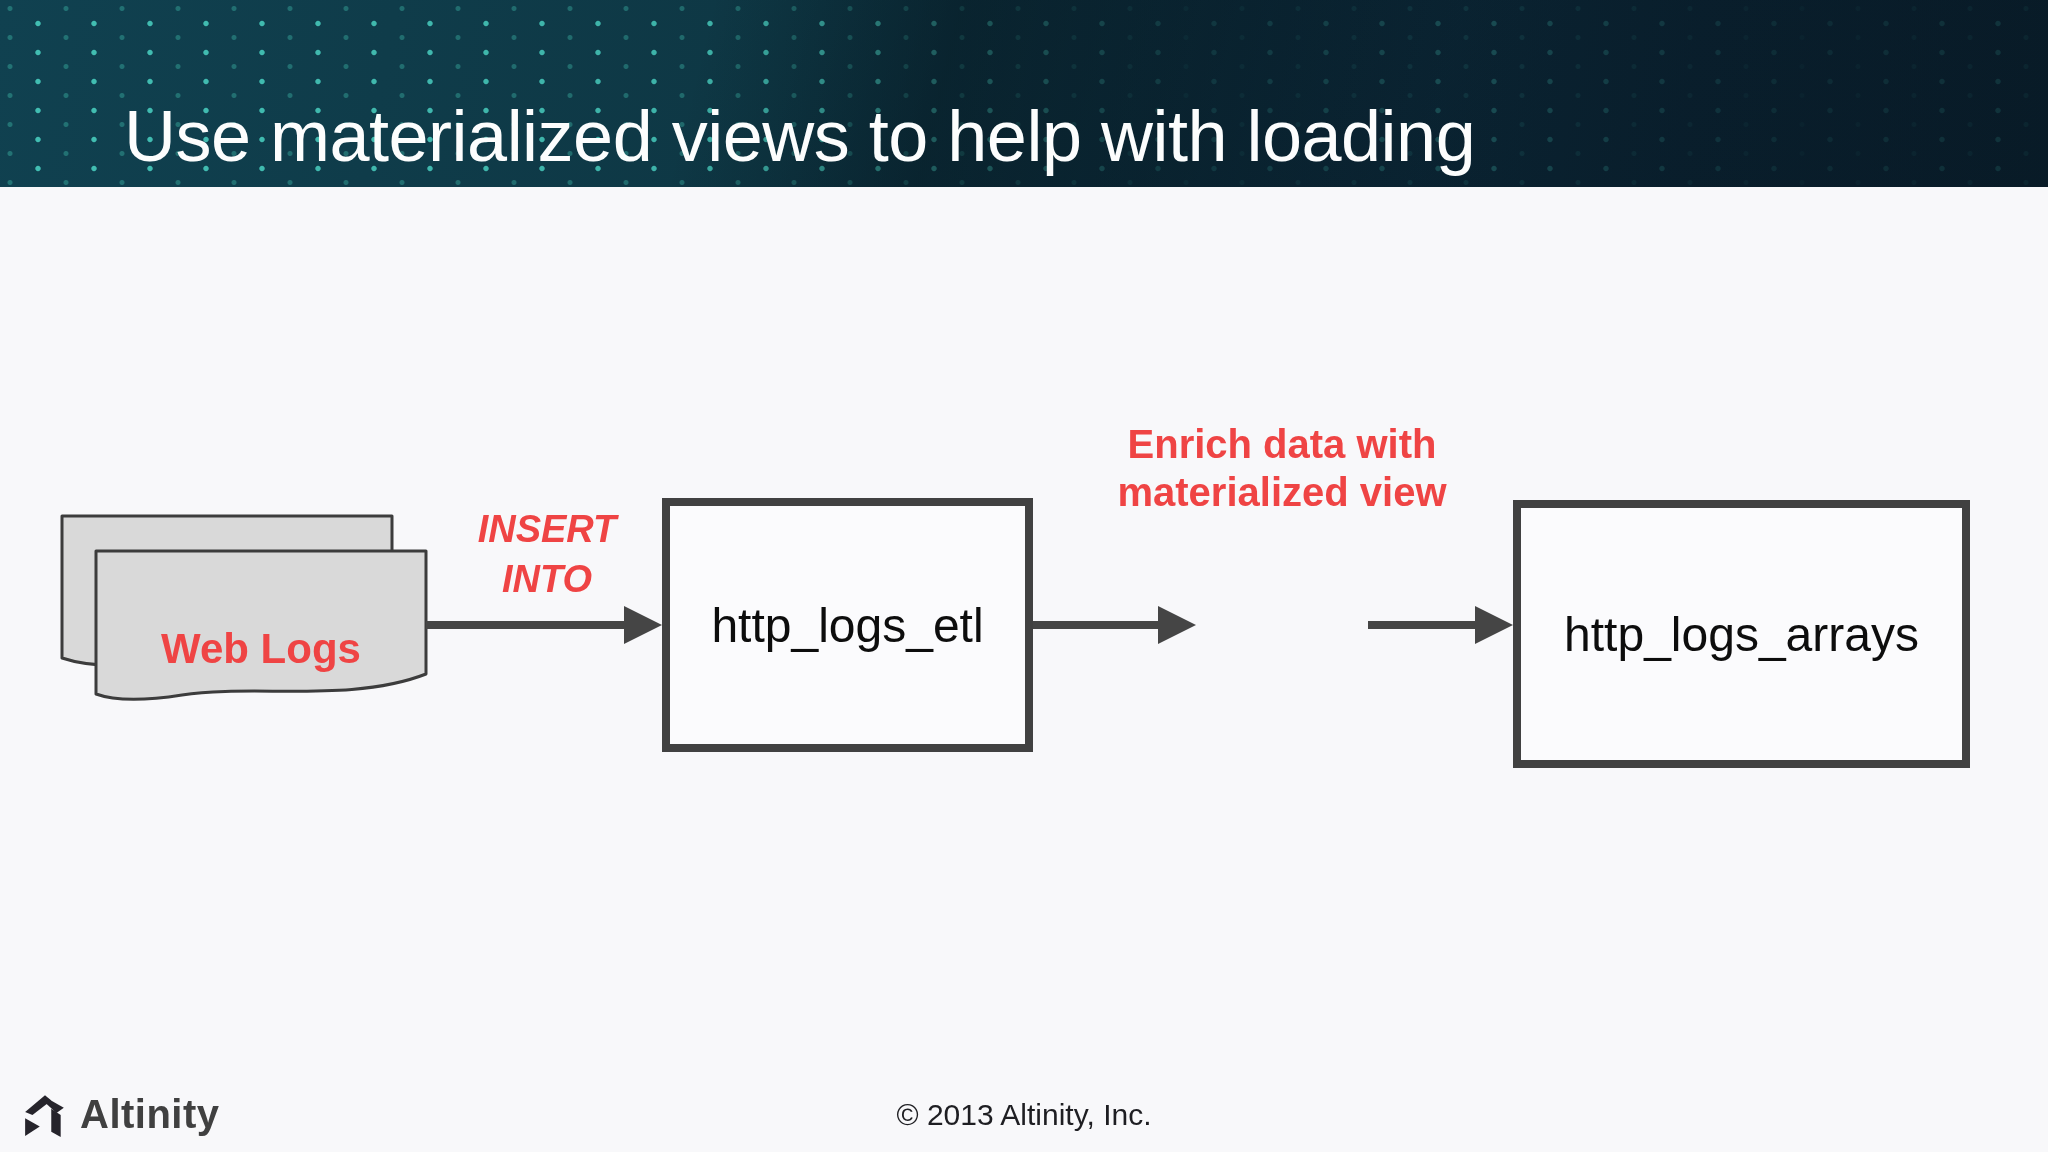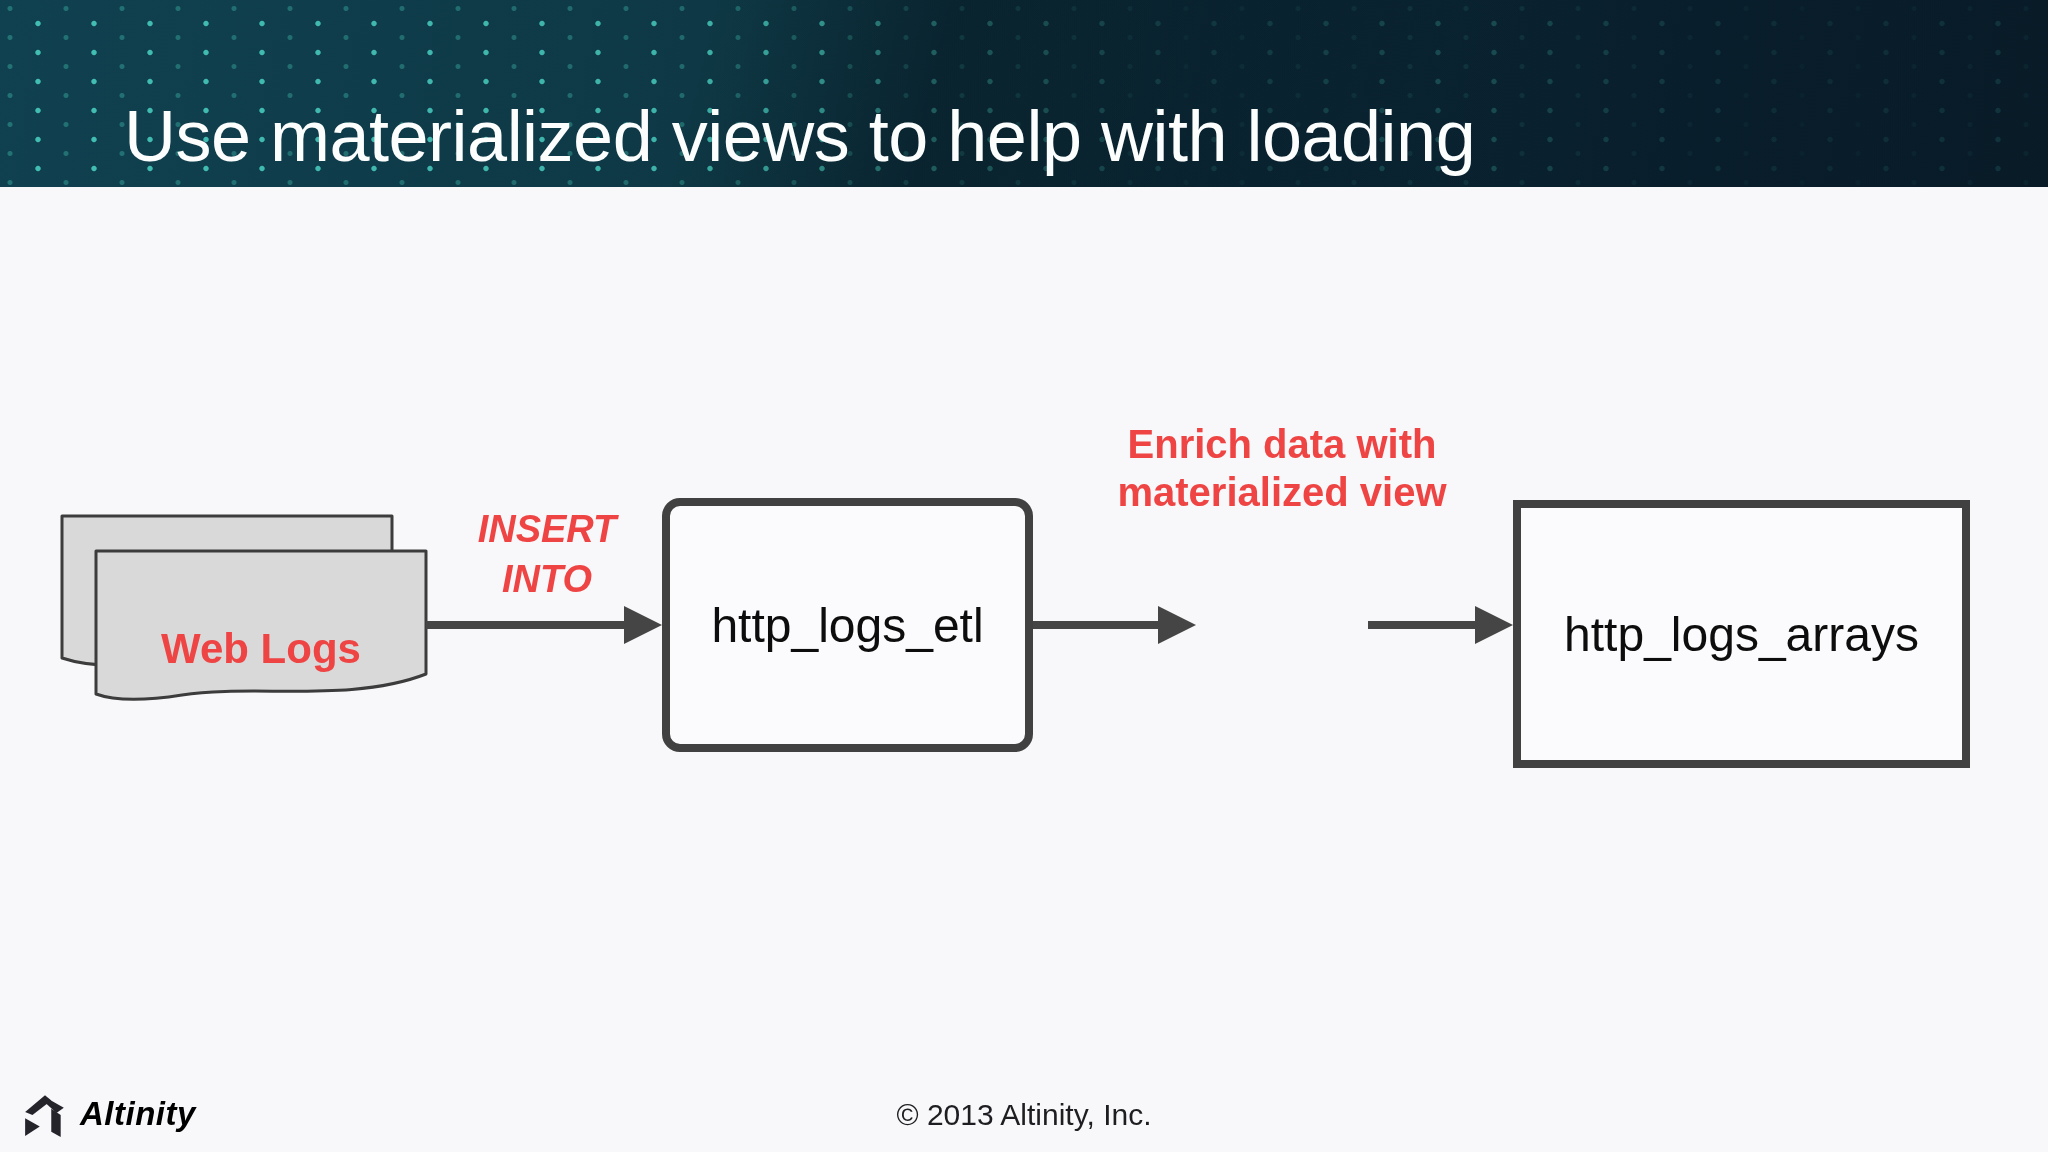--- a/index.html
+++ b/index.html
@@ -45,36 +45,36 @@
 
   .weblogs-label{left:96px;top:596px;width:330px;font-size:42px;font-weight:700;}
   .insert-label{left:466px;top:504px;width:162px;font-size:38px;font-weight:700;line-height:50px;font-style:italic;}
   .enrich-label{left:1110px;top:420px;width:344px;font-size:40px;font-weight:700;line-height:48px;}
 
   .table-box{
     position:absolute;box-sizing:border-box;border:8px solid #414141;background:#fbfbfd;
     display:flex;align-items:center;justify-content:center;
     font-size:48px;color:#0d0d0d;white-space:nowrap;
   }
-  .box-etl{left:662px;top:498px;width:371px;height:254px;border-radius:18px;}
+  .box-etl{left:662px;top:498px;width:371px;height:254px;}
   .box-arrays{left:1513px;top:500px;width:457px;height:268px;}
 
   .mv-circle{
     position:absolute;left:1196px;top:538px;width:172px;height:172px;
     box-sizing:border-box;border:3px solid #4b4b4d;border-radius:50%;
     background:#75757a;display:flex;align-items:center;justify-content:center;
     color:#ffffff;font-size:46px;font-weight:700;letter-spacing:1px;
   }
 
   
   .footer-brand{
     position:absolute;left:22px;top:1088px;height:52px;
     display:flex;align-items:center;gap:12px;
   }
-  .brand-name{font-size:33px;font-weight:700;color:#000000;letter-spacing:0.5px;font-style:italic;}
+  .brand-name{font-size:40px;font-weight:700;color:#404040;letter-spacing:0.5px;}
   .copyright{
     position:absolute;left:0;top:1098px;width:2048px;text-align:center;
     font-size:30px;color:#1e1e22;
   }
 </style>
 </head>
 <body>
 
 <div class="slide-header">
   <div class="slide-title">Use materialized views to help with loading</div>

